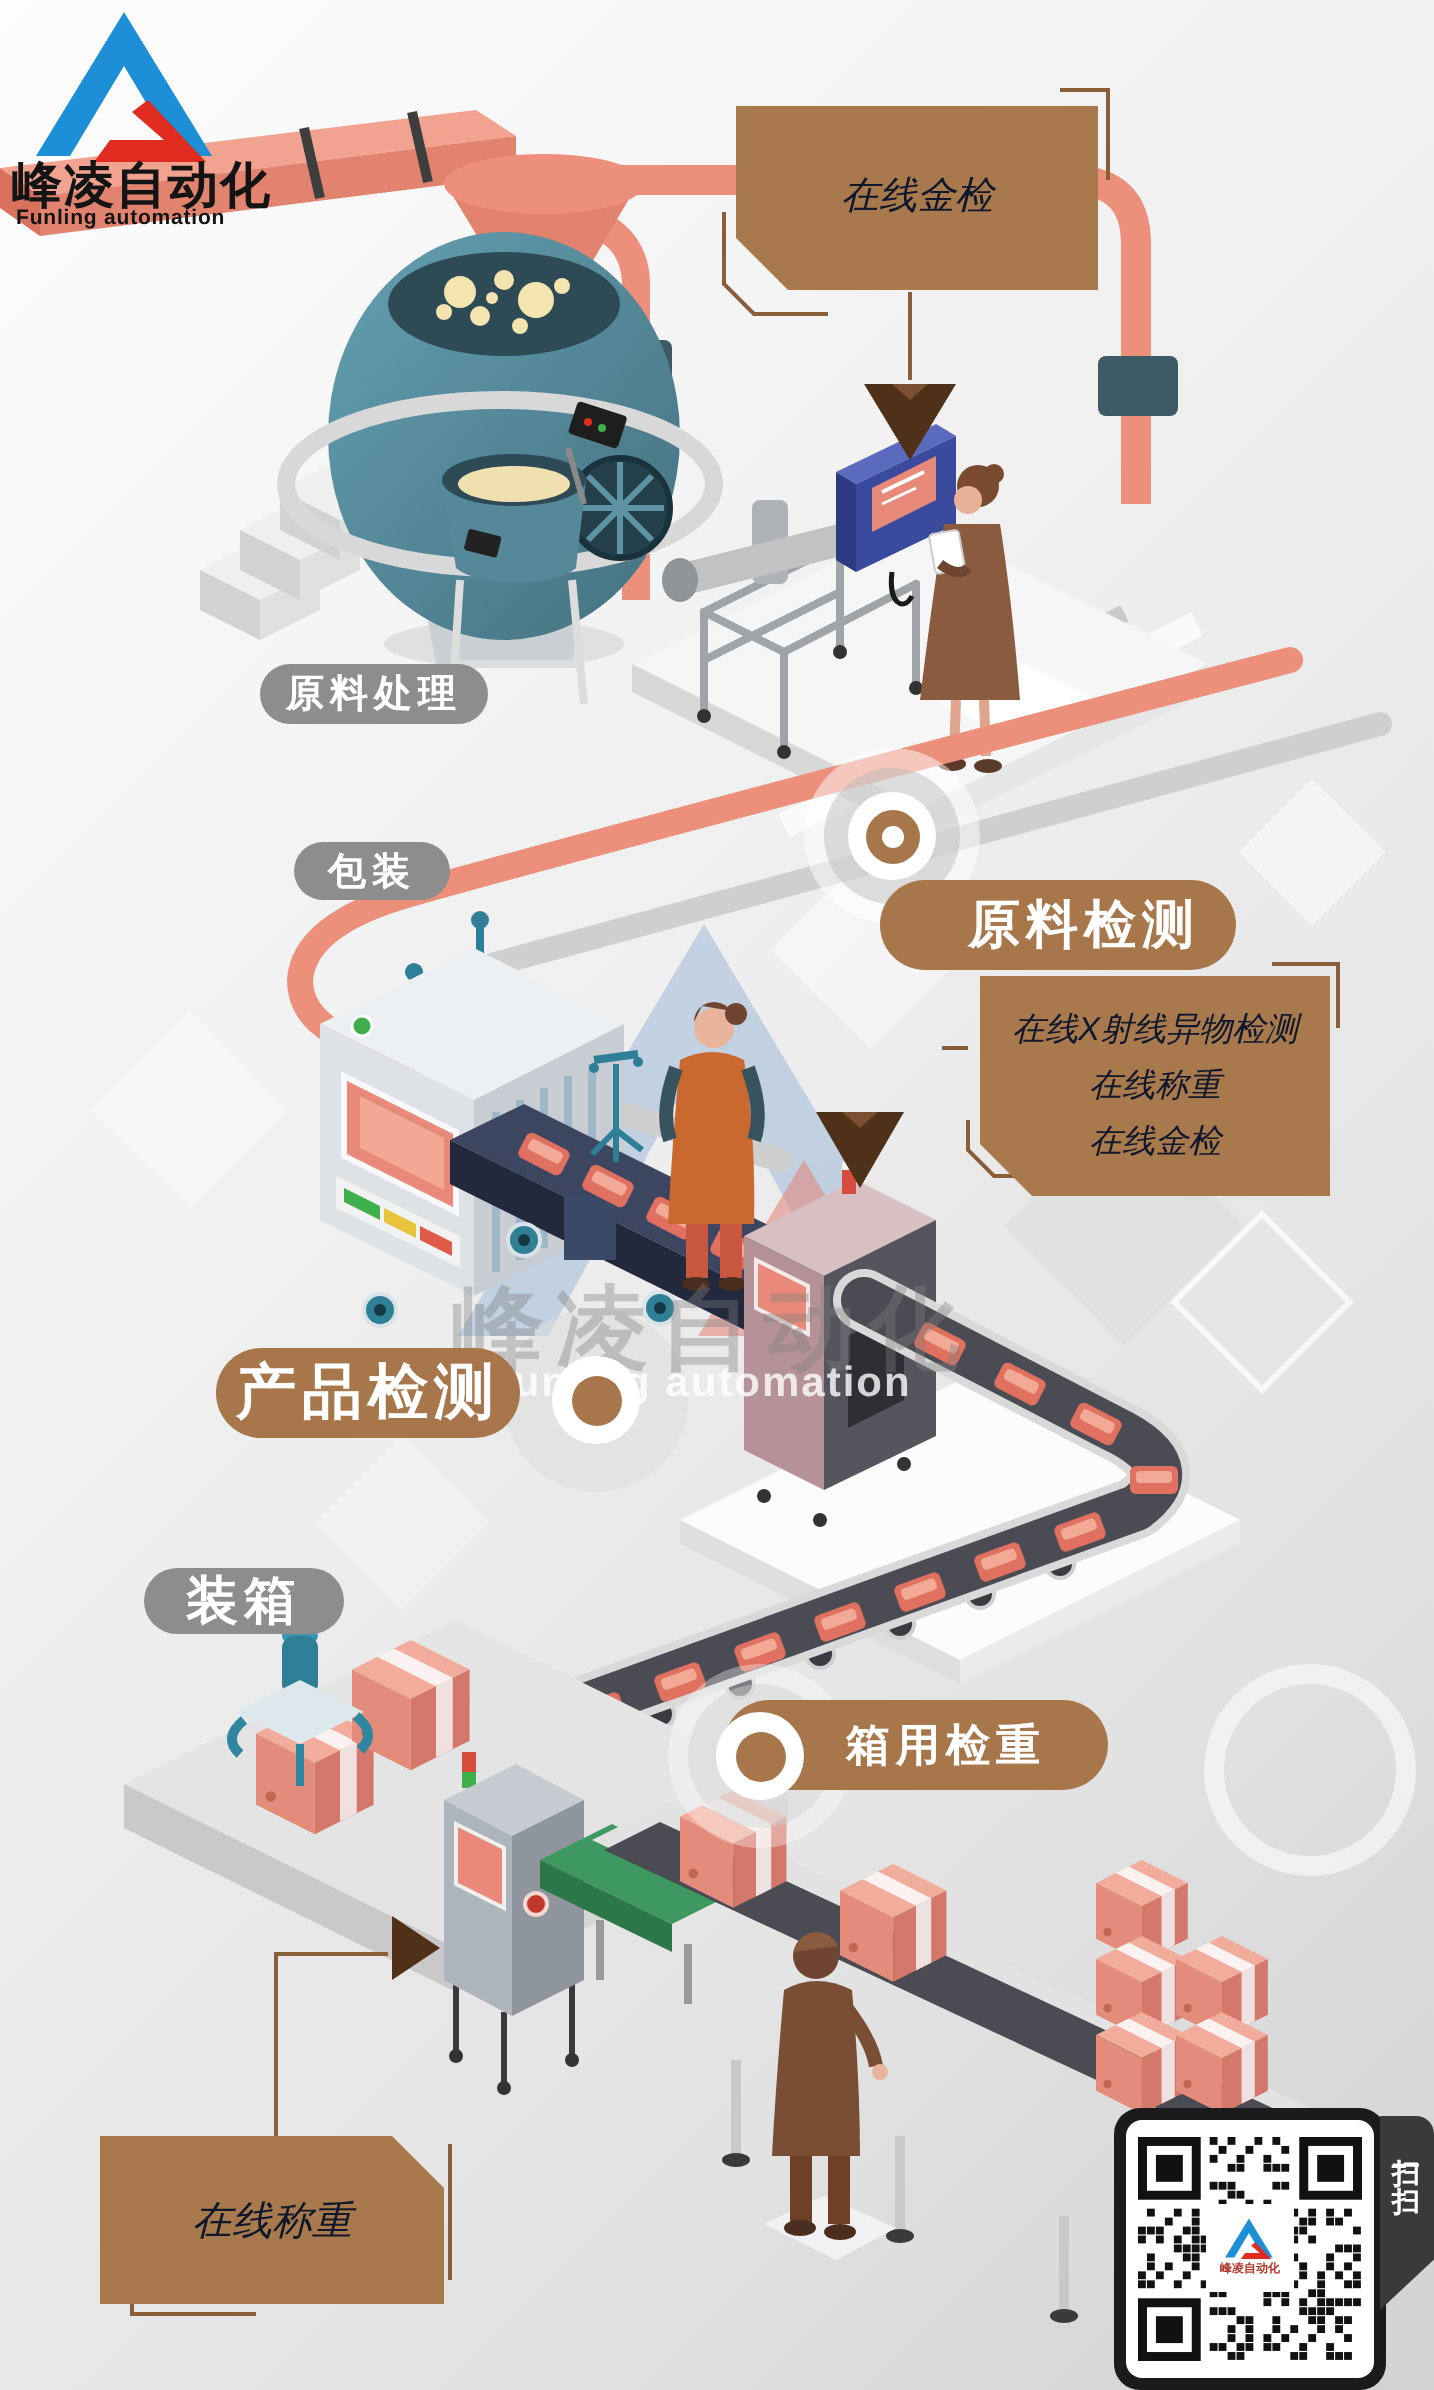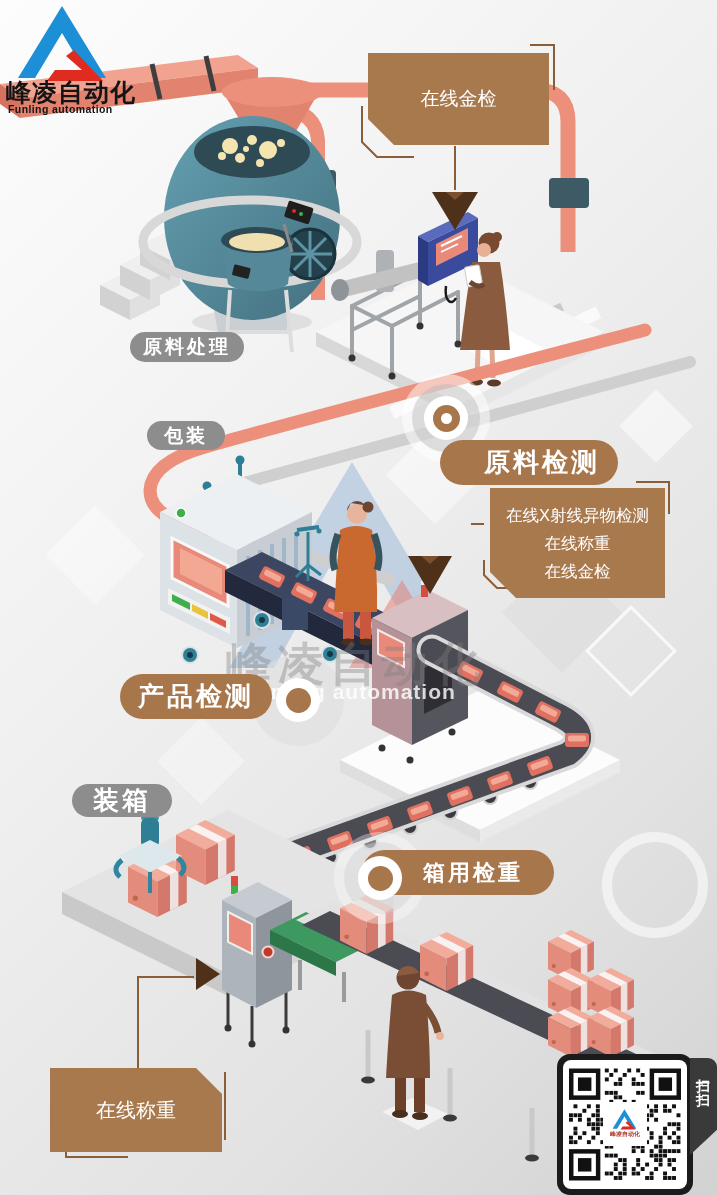--- a/index.html
+++ b/index.html
@@ -11,22 +11,22 @@
   
   .logo-cn{left:6px;top:76px;font-size:25px;font-weight:bold;color:#141414;letter-spacing:1px;}
   .logo-en{left:8px;top:103px;font-size:10.5px;font-weight:bold;color:#141414;letter-spacing:.4px;}
   
   .pill-gray{background:#8d8d8d;border-radius:999px;color:#fff;font-weight:bold;
              display:flex;align-items:center;justify-content:center;letter-spacing:3px;}
   
   .pill-brown{background:#a8764b;border-radius:999px;color:#fff;font-weight:bold;
               display:flex;align-items:center;justify-content:center;letter-spacing:3px;}
   
-  .co{background:#a9794e;color:#ffffff;display:flex;flex-direction:column;
-      align-items:center;justify-content:center;text-align:center;}
+  .co{background:#a9794e;color:#0f172a;display:flex;flex-direction:column;
+      align-items:center;justify-content:center;text-align:center;font-style:italic;}
   .co div{white-space:nowrap;}
   .cut-bl{clip-path:polygon(0 0,100% 0,100% 100%,26px 100%,0 calc(100% - 26px));}
   .cut-tr{clip-path:polygon(0 0,calc(100% - 26px) 0,100% 26px,100% 100%,0 100%);}
   
   .target{border-radius:50%;background:#fff;display:flex;align-items:center;justify-content:center;}
   .target .dot{border-radius:50%;background:#a8764b;display:flex;align-items:center;justify-content:center;}
   .target .hole{border-radius:50%;background:#fff;}
   
   .wm-cn{left:226px;top:634px;font-size:46px;font-weight:bold;color:rgba(125,125,125,.38);letter-spacing:6px;}
   .wm-en{left:243px;top:680px;font-size:21px;font-weight:bold;color:rgba(255,255,255,.8);letter-spacing:1px;}
@@ -453,21 +453,21 @@
   <div class="abs pill-gray" style="left:147px;top:421px;width:78px;height:29px;font-size:19px;">
       <span>包装</span>
     </div>
 
   <div class="abs co cut-bl" style="left:490px;top:488px;width:175px;height:110px;font-size:16.5px;line-height:28px;">
     <div>在线X射线异物检测</div>
     <div>在线称重</div>
     <div>在线金检</div>
   </div>
 
-  <div class="abs pill-brown" style="left:120px;top:674px;width:152px;height:45px;font-size:26px;align-items:center;">
+  <div class="abs pill-brown" style="left:108px;top:674px;width:152px;height:45px;font-size:30px;align-items:center;">
       <span>产品检测</span>
     </div>
   <div class="abs target" style="left:276px;top:678px;width:44px;height:44px;">
     <div class="dot" style="width:25px;height:25px;"></div>
   </div>
 
   <div class="abs pill-gray" style="left:72px;top:784px;width:100px;height:33px;font-size:26px;">
       <span>装箱</span>
     </div>
 

